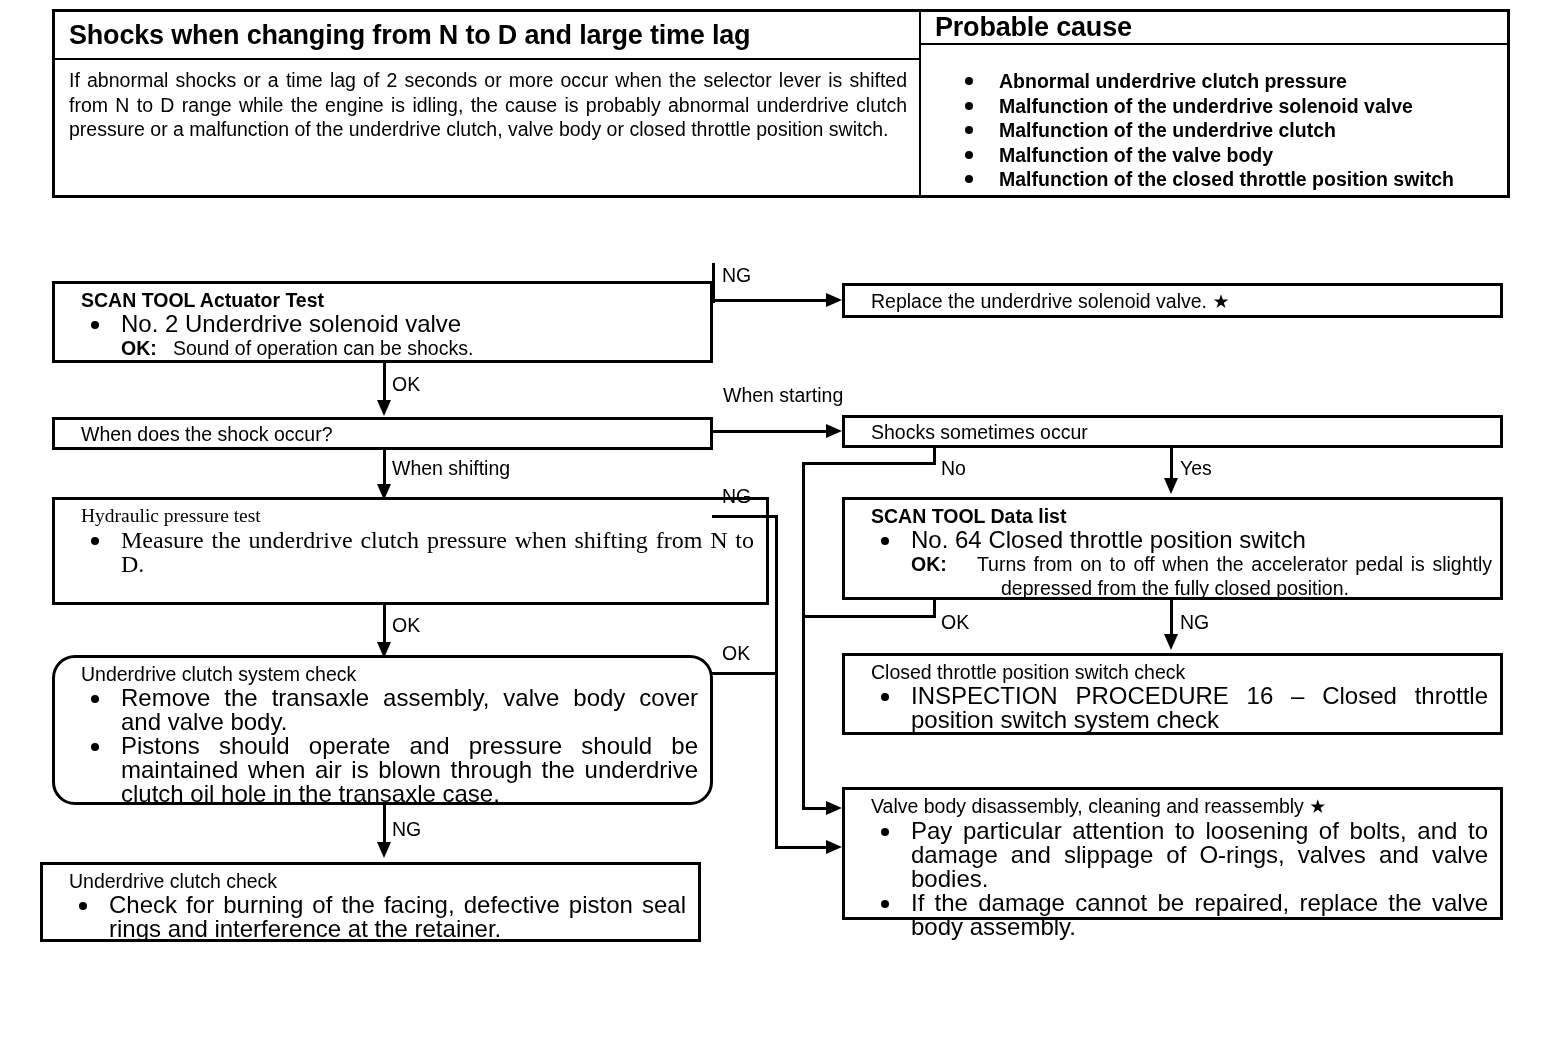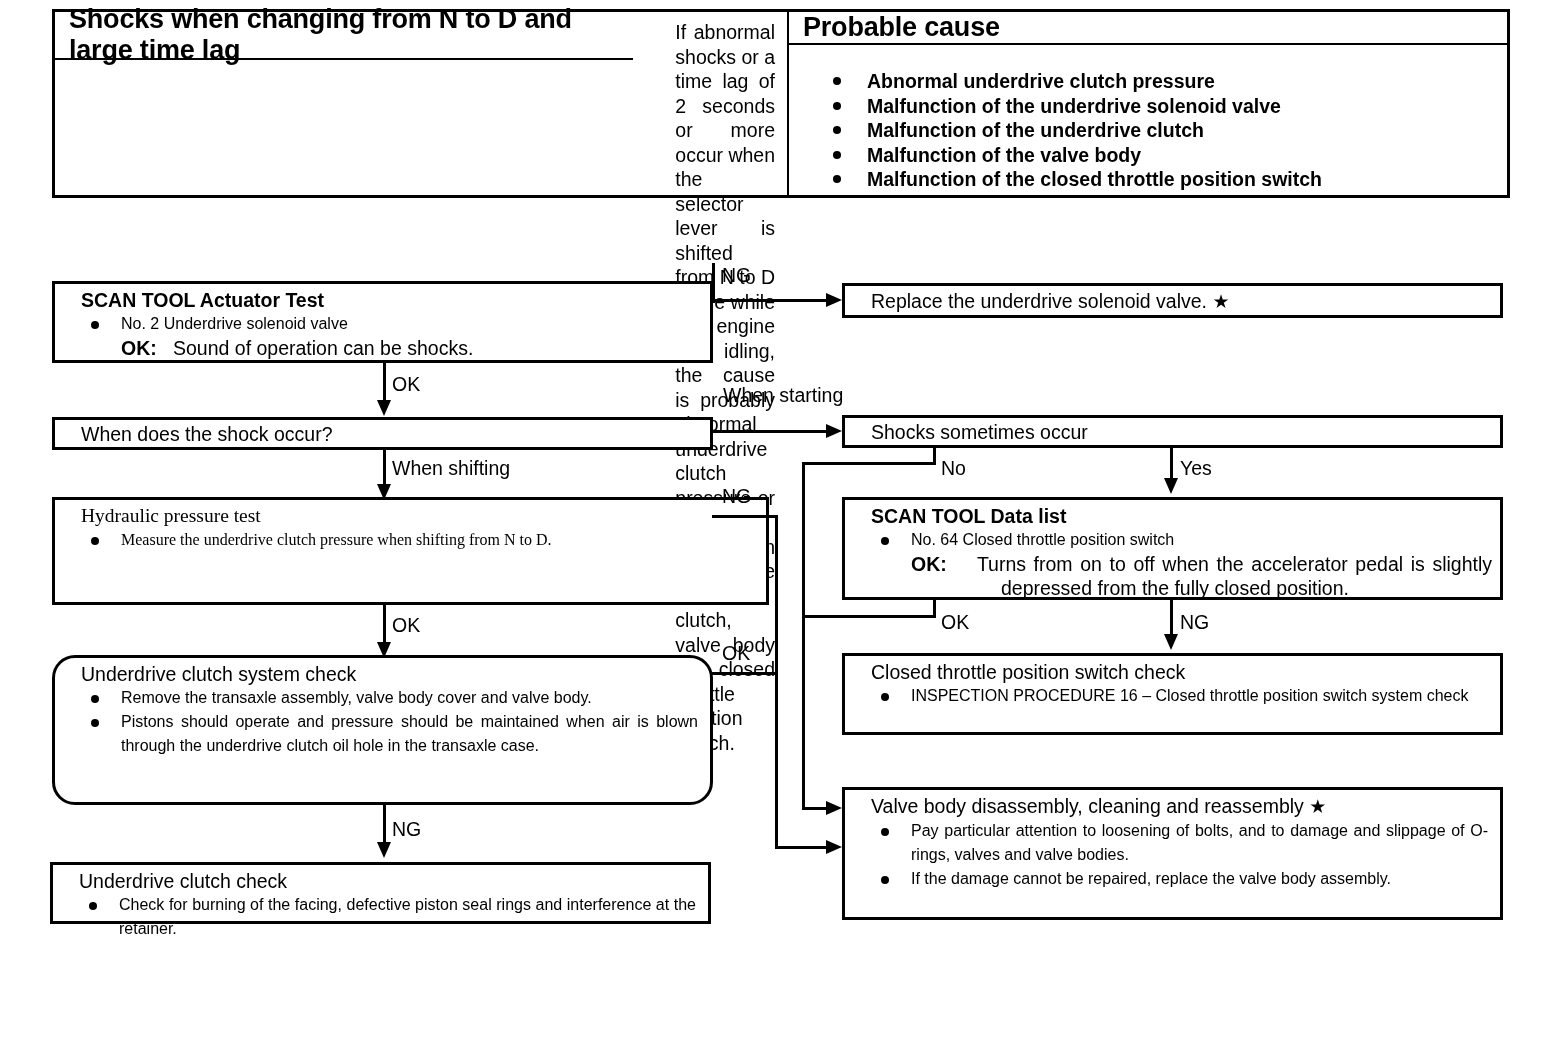--- a/index.html
+++ b/index.html
@@ -25,26 +25,25 @@
     position: absolute;
     left: 52px;
     top: 9px;
     width: 1458px;
     height: 189px;
     border: 3px solid #000;
     box-sizing: border-box;
     display: flex;
   }
   .st-col-left {
-    width: 734px;
+    width: 866px;
     box-sizing: border-box;
     border-right: 2px solid #000;
     display: flex;
-    flex-direction: row;
-    gap: 28px;
+    flex-direction: column;
   }
   .st-col-right {
     flex: 1;
     box-sizing: border-box;
     display: flex;
     flex-direction: column;
   }
   .st-head {
     height: 48px;
     box-sizing: border-box;
@@ -104,21 +103,21 @@
     white-space: nowrap;
   }
   .fbox .title.bold { font-weight: bold; }
   .flist {
     list-style: none;
     margin: 0;
     padding: 0;
   }
   .flist li {
     position: relative;
-    font-size: 16px;
+    font-size: 24px;
     line-height: 24px;
     padding-left: 40px;
     text-align: justify;
     text-justify: inter-word;
   }
   .flist li .bullet {
     position: absolute;
     left: 10px;
     top: 9px;
     width: 8px;
@@ -294,21 +293,21 @@
         <span class="bullet"></span>
         <span>Pay particular attention to loosening of bolts, and to damage and slippage of O-rings, valves and valve bodies.</span>
       </li>
       <li style="padding-right:4px;">
         <span class="bullet"></span>
         <span>If the damage cannot be repaired, replace the valve body assembly.</span>
       </li>
     </ul>
   </div>
 
-  <div class="fbox" style="left:50px; top:862px; width:661px; height:62px;">
+  <div class="fbox" style="left:40px; top:862px; width:661px; height:80px;">
     <div class="title">Underdrive clutch check</div>
     <ul class="flist">
       <li style="padding-right:4px;">
         <span class="bullet"></span>
         <span>Check for burning of the facing, defective piston seal rings and interference at the retainer.</span>
       </li>
     </ul>
   </div>
 
   <div class="vline" style="left:712px; top:263px; height:40px;"></div>

